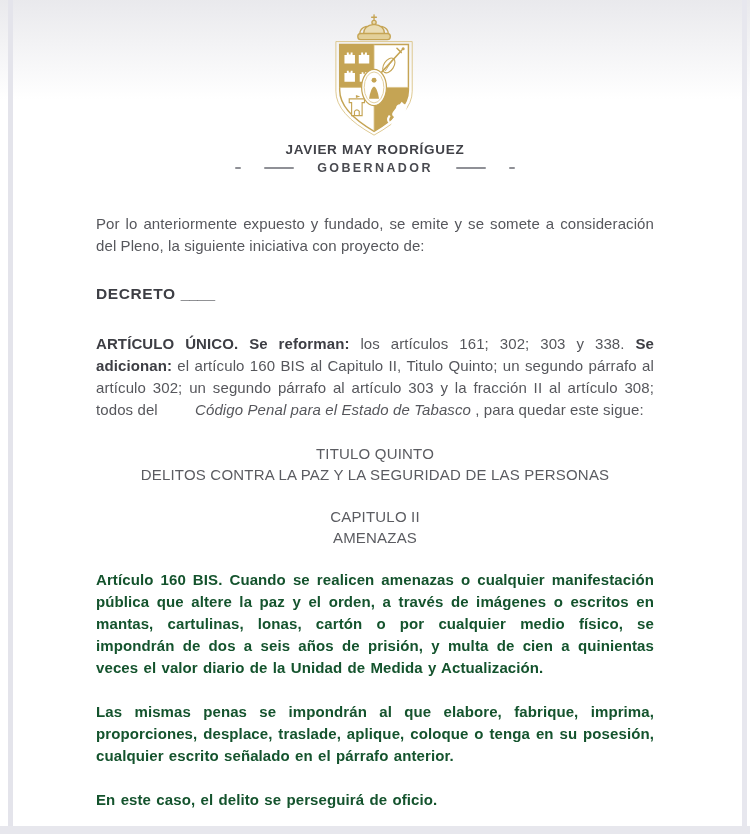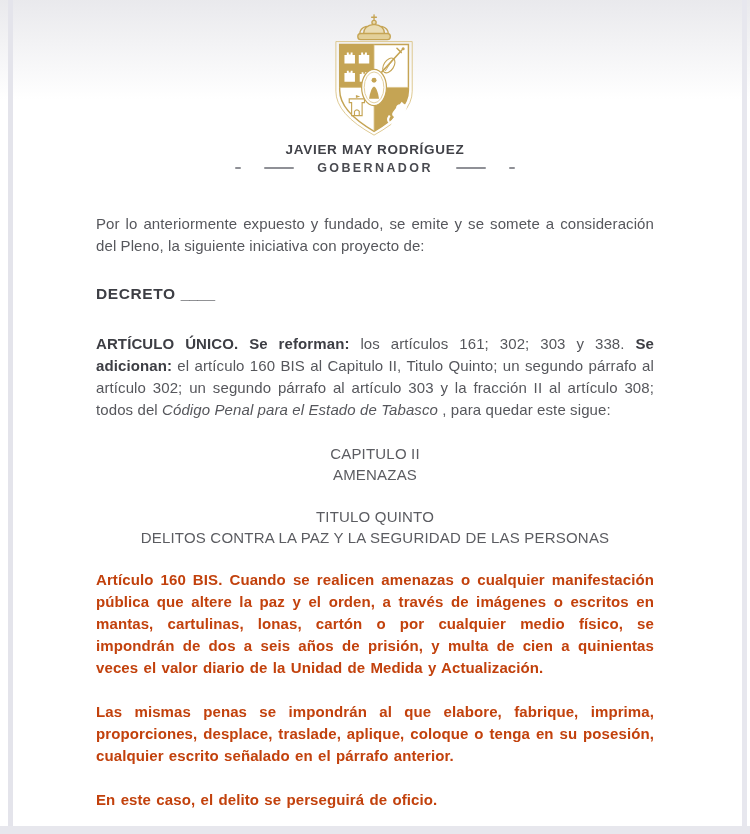--- a/index.html
+++ b/index.html
@@ -42,23 +42,23 @@
 
   
   .content{
     position:relative;
     margin:38px 96px 0 96px;
     font-size:15px;line-height:22px;
     color:#56575c;
     letter-spacing:.1px;
   }
   .content p{margin:0 0 22px 0;text-align:justify;}
-  .bold-par{font-weight:700;color:#c2410c;word-spacing:1px;}
+  .bold-par{font-weight:700;color:#14532d;word-spacing:1px;}
   .b{font-weight:700;color:#3d3e44;}
-  .it{font-style:italic;}
+  .it{font-style:italic;margin-left:33px;}
   .decreto{
     text-align:left;
     font-weight:700;color:#3d3e44;
     font-size:15.5px;letter-spacing:.6px;
     margin:26px 0 28px 0;
   }
   .decreto .blank{letter-spacing:0;}
   .center-block{
     text-align:center;
     color:#5b5c61;
@@ -151,27 +151,27 @@
     <p>
       <span class="b">ARTÍCULO ÚNICO. Se reforman:</span>
       <span> los artículos 161; 302; 303 y 338. </span>
       <span class="b">Se adicionan:</span>
       <span> el artículo 160 BIS al Capitulo II, Titulo Quinto; un segundo párrafo al artículo 302; un segundo párrafo al artículo 303 y la fracción II al artículo 308; todos del </span>
       <span class="it">Código Penal para el Estado de Tabasco</span>
       <span>, para quedar este sigue:</span>
     </p>
 
     <div class="center-block">
-      <div>CAPITULO II</div>
-      <div>AMENAZAS</div>
+      <div>TITULO QUINTO</div>
+      <div>DELITOS CONTRA LA PAZ Y LA SEGURIDAD DE LAS PERSONAS</div>
     </div>
 
     <div class="center-block">
-      <div>TITULO QUINTO</div>
-      <div>DELITOS CONTRA LA PAZ Y LA SEGURIDAD DE LAS PERSONAS</div>
+      <div>CAPITULO II</div>
+      <div>AMENAZAS</div>
     </div>
 
     <p class="bold-par">Artículo 160 BIS. Cuando se realicen amenazas o cualquier manifestación pública que altere la paz y el orden, a través de imágenes o escritos en mantas, cartulinas, lonas, cartón o por cualquier medio físico, se impondrán de dos a seis años de prisión, y multa de cien a quinientas veces el valor diario de la Unidad de Medida y Actualización.</p>
 
     <p class="bold-par">Las mismas penas se impondrán al que elabore, fabrique, imprima, proporciones, desplace, traslade, aplique, coloque o tenga en su posesión, cualquier escrito señalado en el párrafo anterior.</p>
 
     <p class="bold-par">En este caso, el delito se perseguirá de oficio.</p>
   </div>
 </div>
 

